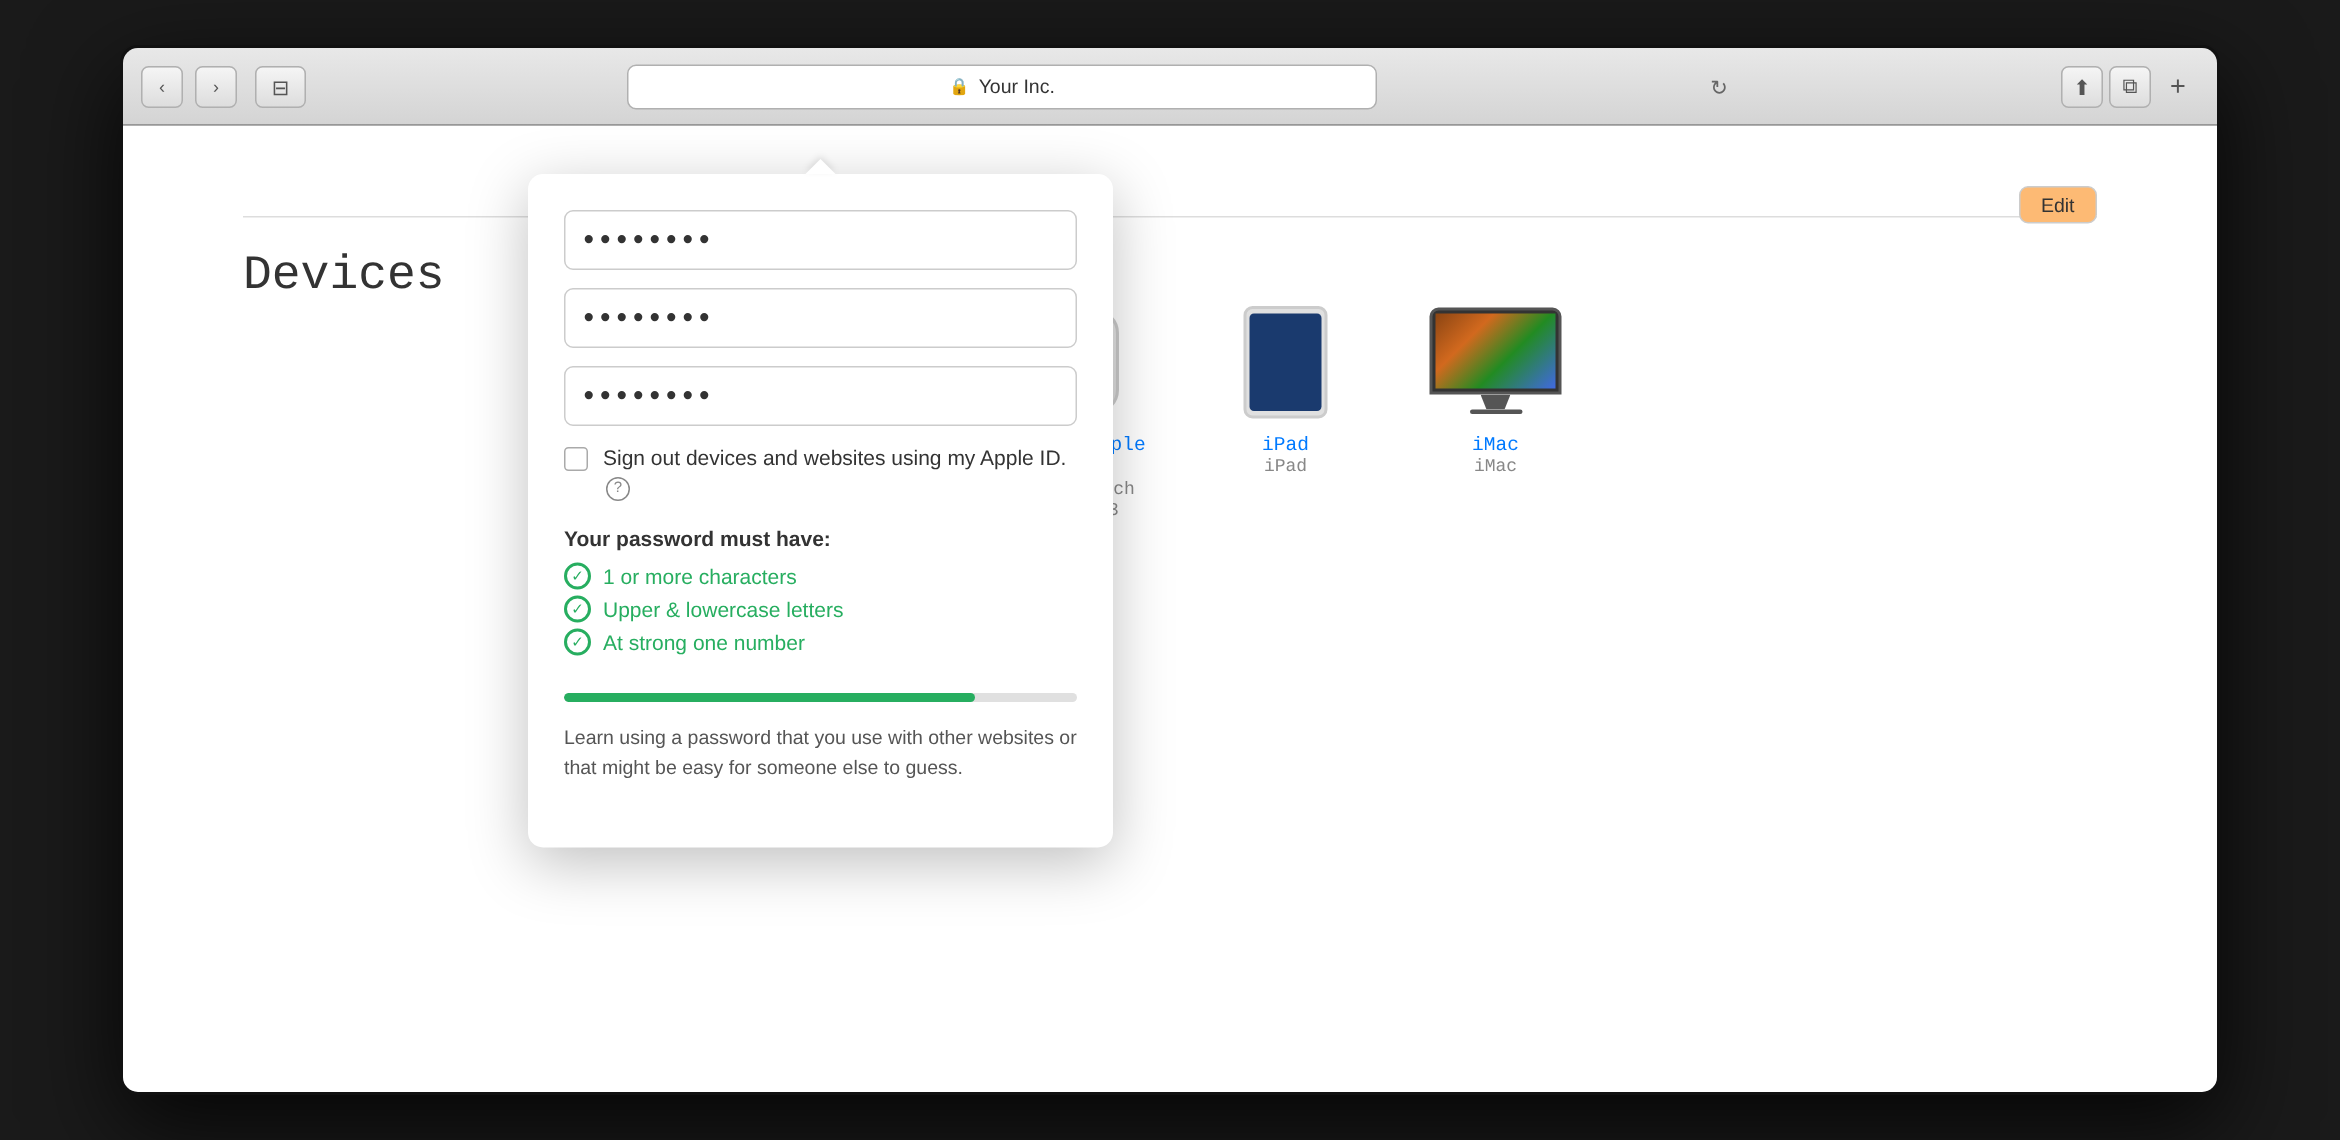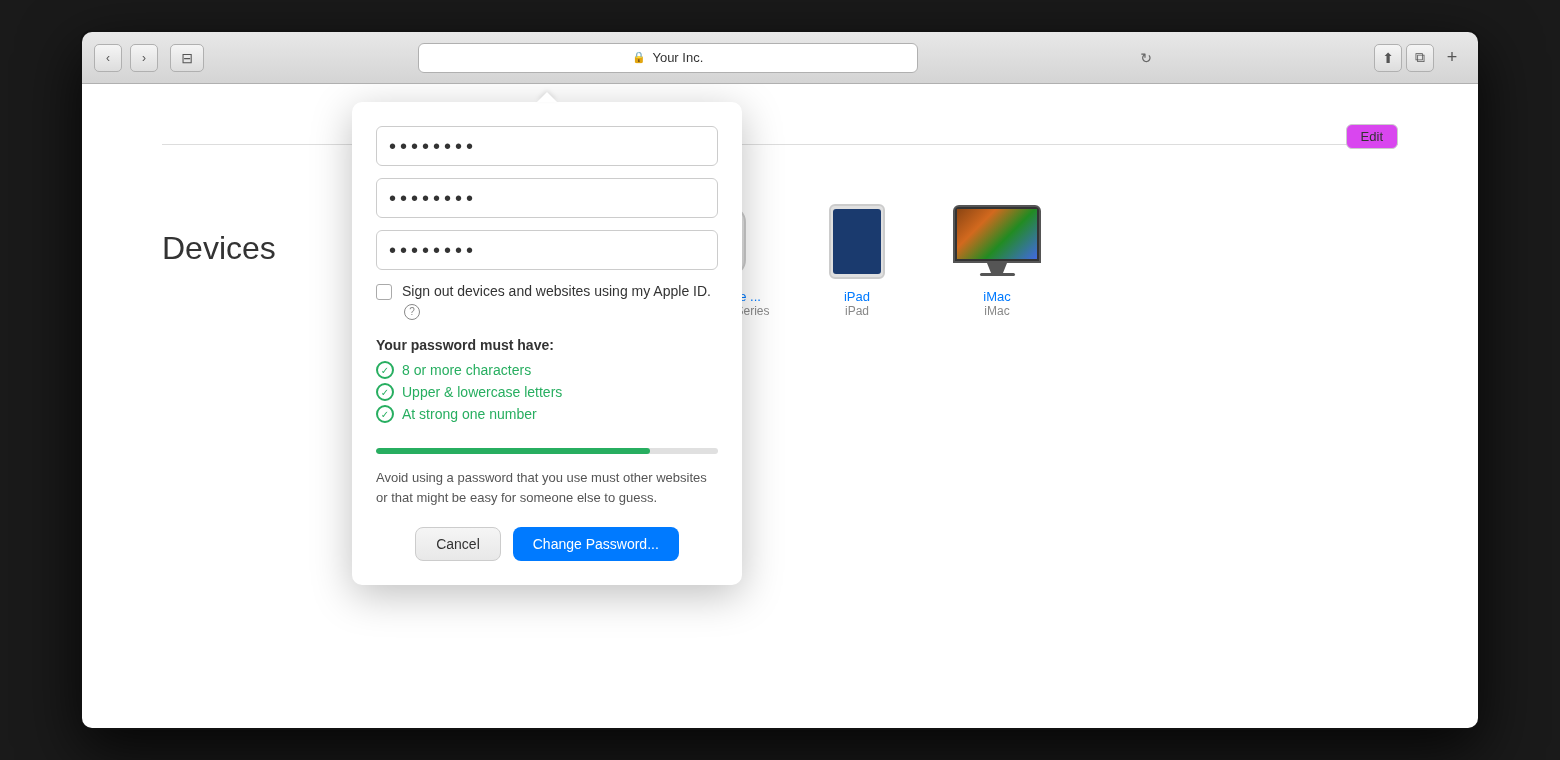--- a/index.html
+++ b/index.html
@@ -186,44 +186,45 @@
       font-size: 15px;
       color: #333;
       margin-top: 4px;
     }
 
     .edit-btn {
       position: absolute;
       right: 80px;
       top: 40px;
       padding: 4px 14px;
-      background: #d946ef;
+      background: #fdba74;
       border: 1px solid #ccc;
       border-radius: 6px;
       font-size: 13px;
       color: #333;
       cursor: pointer;
     }
 
     .divider {
       border: none;
       border-top: 1px solid #ddd;
       margin: 20px 0;
     }
 
     .app-specific-section {
       margin-top: 16px;
     }
 
     
     .devices-section {
       display: flex;
-      align-items: center;
+      align-items: flex-start;
       gap: 40px;
       margin-top: 10px;
+      font-family: Liberation Mono, monospace;
     }
 
     .devices-title {
       font-size: 32px;
       font-weight: 300;
       color: #333;
       min-width: 180px;
     }
 
     .learn-more-text {
@@ -366,21 +367,21 @@
     .imac-base {
       width: 35px;
       height: 3px;
       background: #555;
       border-radius: 2px;
     }
 
     
     .modal-popup {
       position: absolute;
-      top: 18px;
+      top: 32px;
       left: 270px;
       width: 390px;
       background: white;
       border-radius: 10px;
       box-shadow: 0 10px 40px rgba(0,0,0,0.25);
       padding: 24px;
       z-index: 100;
     }
 
     .modal-popup::before {
@@ -665,44 +666,40 @@
             <span>Sign out devices and websites using my Apple ID.</span>
             <span class="help-icon">?</span>
           </div>
         </div>
 
         
         <div class="requirements-section">
           <div class="requirements-title">Your password must have:</div>
           <div class="requirement-item">
             <div class="check-circle">✓</div>
-            <span class="req-text-green">8 or more characters</span>
+            <span class="req-text-green">1 or more characters</span>
           </div>
           <div class="requirement-item">
             <div class="check-circle">✓</div>
             <span class="req-text-green">Upper &amp; lowercase letters</span>
           </div>
           <div class="requirement-item">
             <div class="check-circle">✓</div>
             <span class="req-text-green">At strong one number</span>
           </div>
         </div>
 
         
         <div class="strength-section">
           <div class="strength-bar-container">
             <div class="strength-bar-fill" style="width: 80%"></div>
           </div>
         </div>
 
         
-        <div class="avoid-text">Avoid using a password that you use must other websites or that might be easy for someone else to guess.</div>
+        <div class="avoid-text">Learn using a password that you use with other websites or that might be easy for someone else to guess.</div>
 
         
-        <div class="modal-buttons">
-          <button class="cancel-btn">Cancel</button>
-          <button class="change-password-btn">Change Password...</button>
-        </div>
       </div>
 
     </div>
   </div>
 </div>
 
 </body></html>

